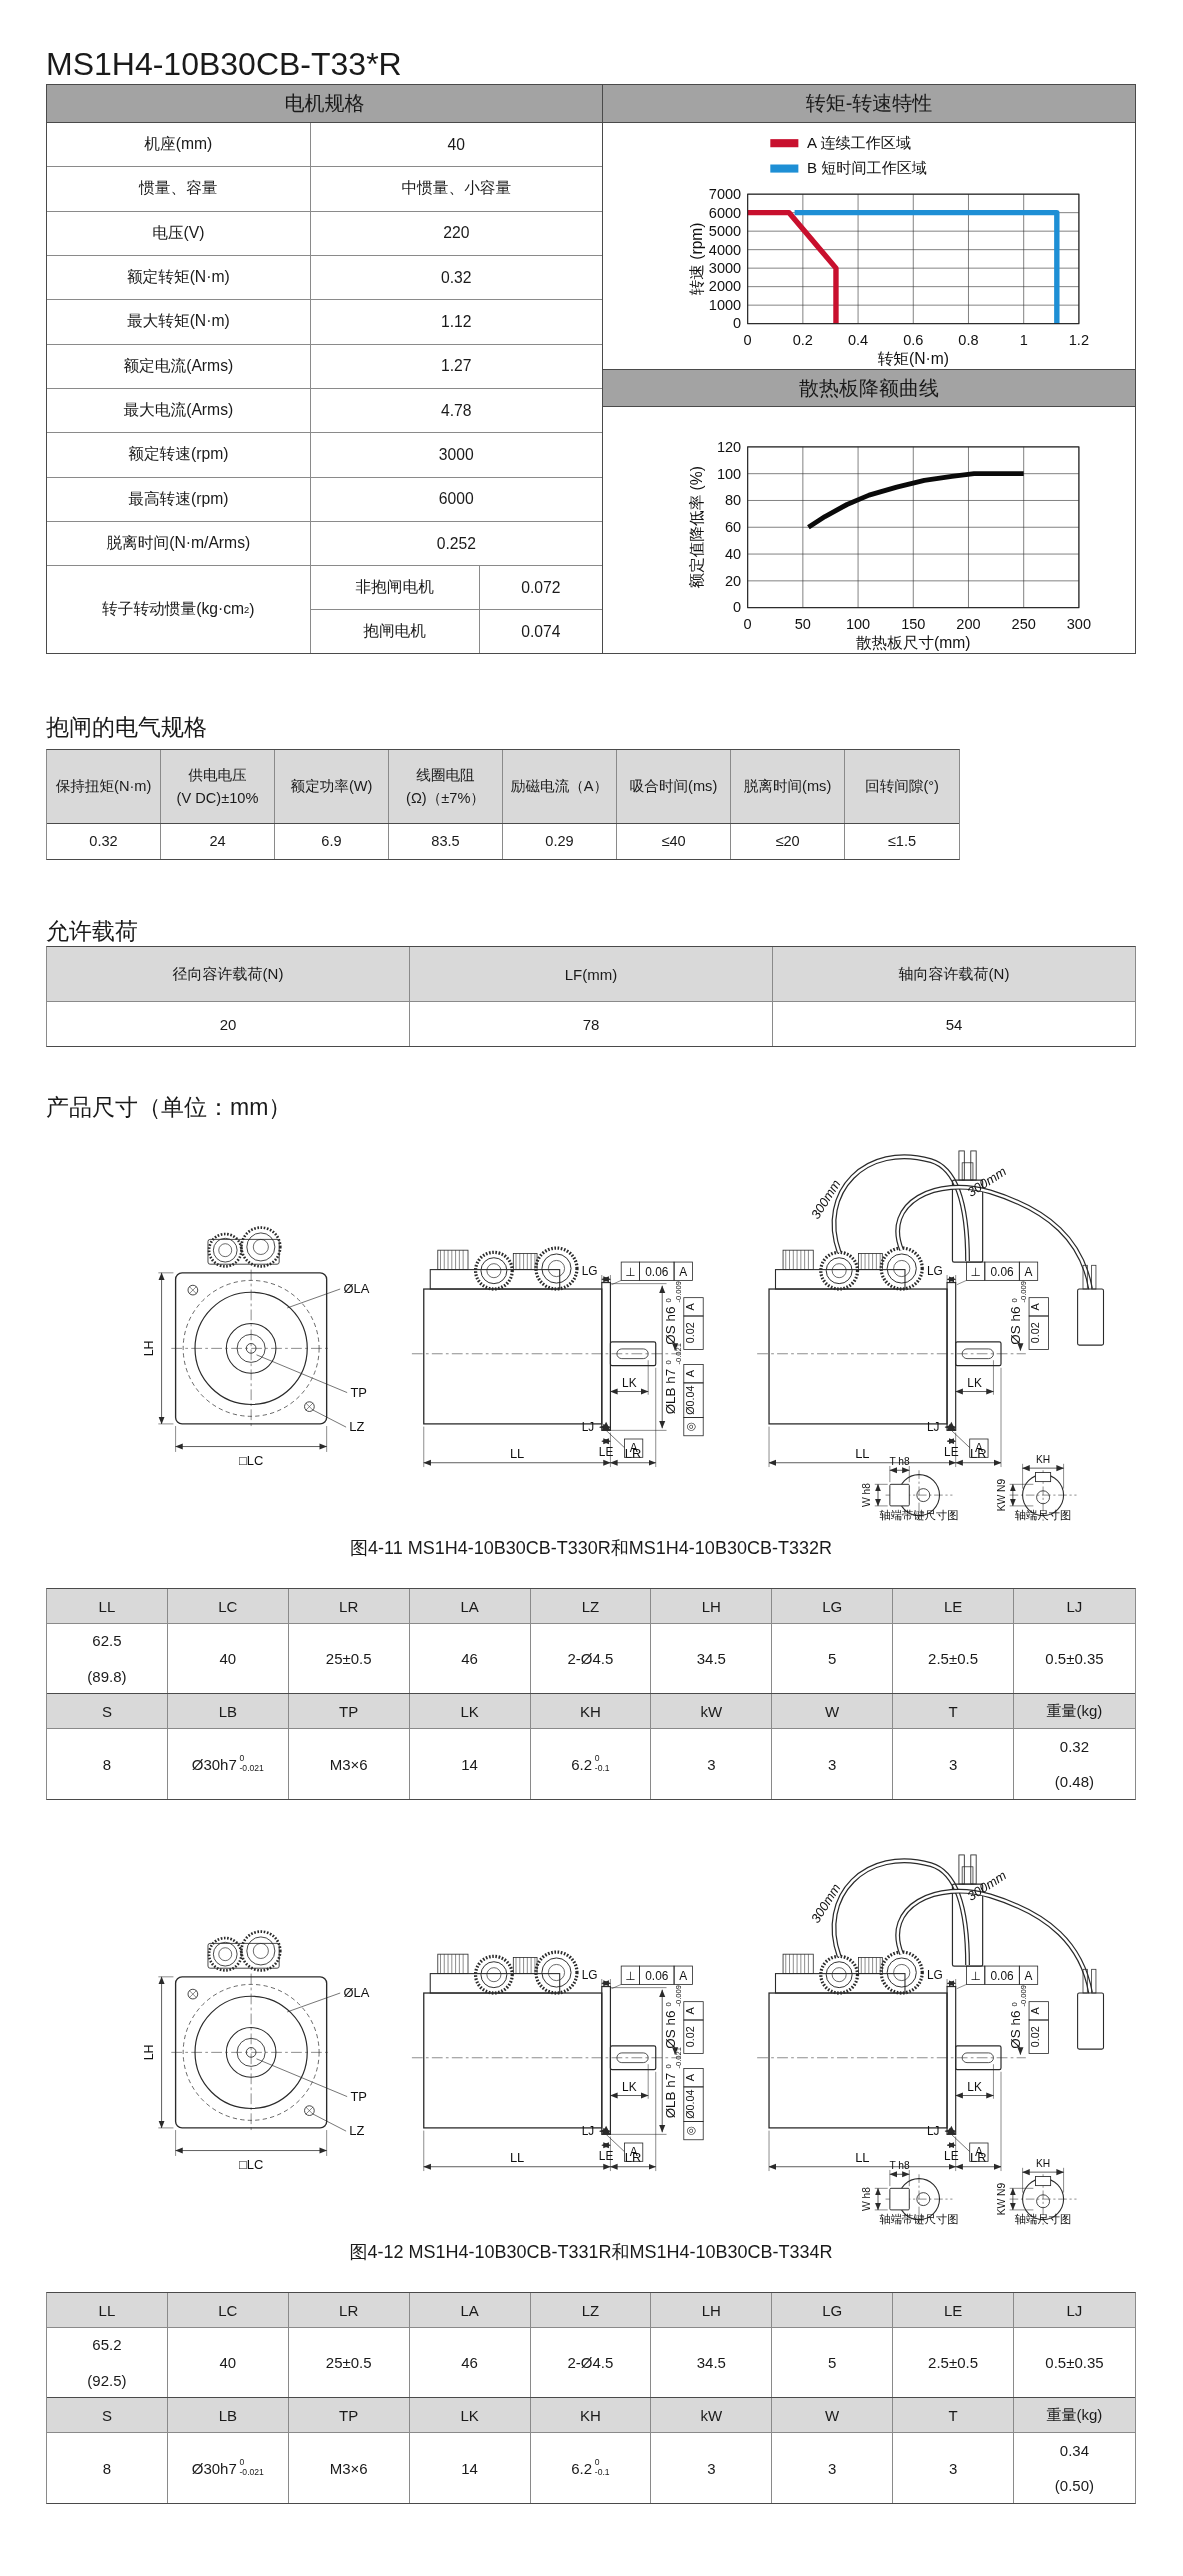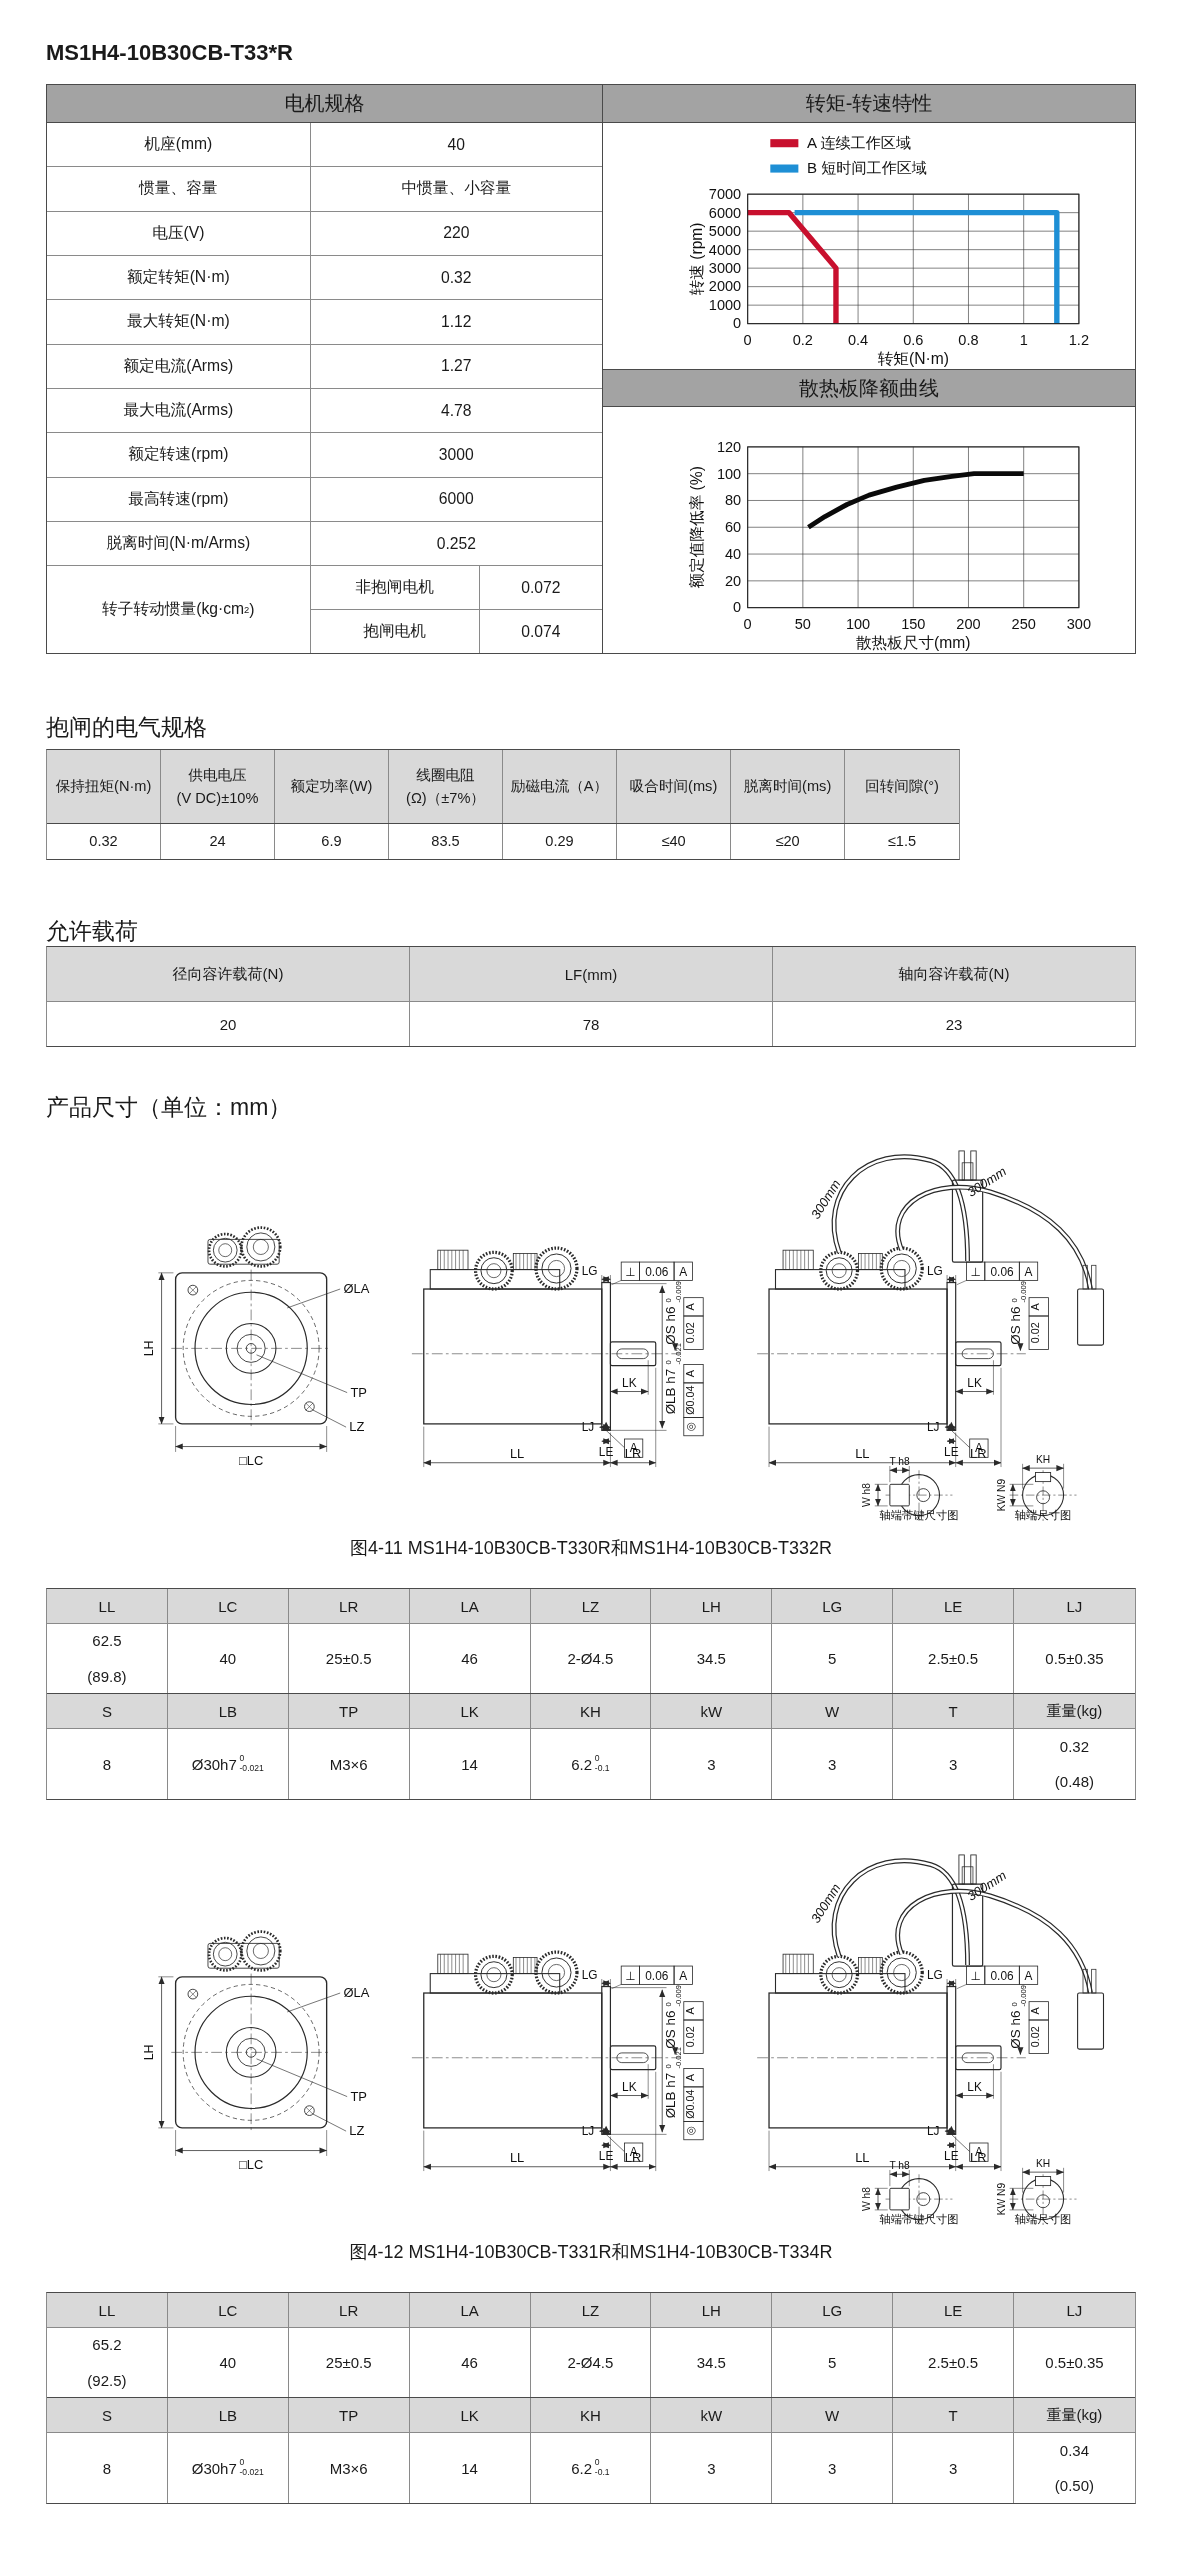--- a/index.html
+++ b/index.html
@@ -1,21 +1,21 @@
 <!DOCTYPE html>
 <html style="font-size:8.6px"><head>
 <meta charset="utf-8">
 <style>
   html,body{margin:0;padding:0}
   body{width:1183px;height:2576px;position:relative;background:#fff;color:#1a1a1a;
        font-family:"Liberation Sans","DejaVu Sans",sans-serif;}
   .abs{position:absolute}
   svg text{font-family:"Liberation Sans","DejaVu Sans",sans-serif;fill:#111}
 
-  #title{left:46px;top:25px;font-size:22px;font-weight:bold}
+  #title{left:46px;top:25px;font-size:32px;font-weight:normal}
 
   
   #spec-block{left:46px;top:84px;width:1090px;height:570px;display:flex;border:1.1px solid #4a4a4a;box-sizing:border-box}
   #motor-table{width:556px;display:flex;flex-direction:column;border-right:1.1px solid #4a4a4a;box-sizing:border-box}
   .tbl-head{background:#a3a3a3;display:flex;align-items:center;justify-content:center;
             font-size:20px;border-bottom:1.1px solid #4a4a4a;box-sizing:border-box}
   #motor-table .tbl-head{height:38px;flex:none}
   .spec-row{flex:1;display:flex;border-bottom:0.5px solid #8a8a8a;box-sizing:border-box}
   .spec-row:last-child{border-bottom:none}
   .cell{display:flex;align-items:center;justify-content:center;font-size:15.7px}
@@ -273,21 +273,21 @@
 <h2 id="load-head" class="abs section-head">允许载荷</h2>
 <div id="load-table" class="abs">
     <div class="load-hrow">
       <div class="lcell">径向容许载荷(N)</div>
       <div class="lcell">LF(mm)</div>
       <div class="lcell">轴向容许载荷(N)</div>
     </div>
     <div class="load-vrow">
       <div class="lcell">20</div>
       <div class="lcell">78</div>
-      <div class="lcell">23</div>
+      <div class="lcell">54</div>
     </div>
   </div>
 
 <h2 id="dims-head" class="abs section-head">产品尺寸（单位：mm）</h2>
 
 <div id="fig1-draw" class="abs fig-draw"><svg viewBox="0 0 2020 760" width="1090" height="410">
       <defs>
         <marker id="ar1" viewBox="0 0 10 10" refX="9.5" refY="5" markerWidth="10" markerHeight="10" orient="auto-start-reverse">
           <path d="M0,1L10,5L0,9z" fill="#2a2a2a"></path>
         </marker>

